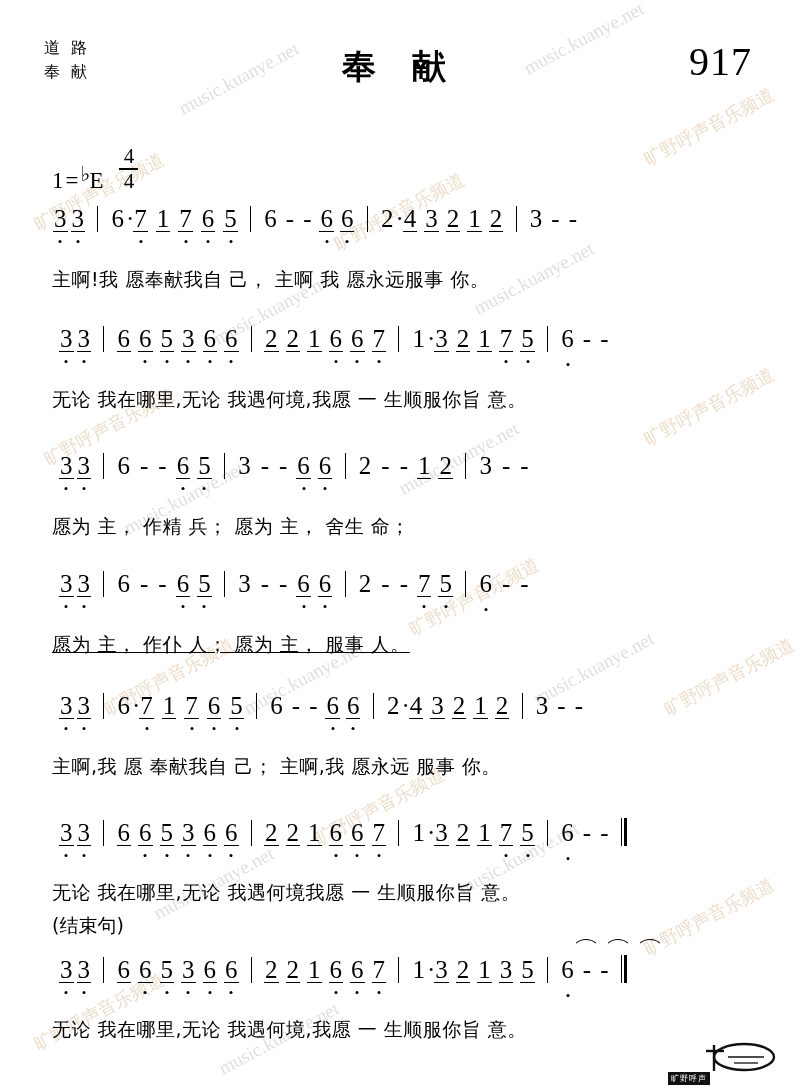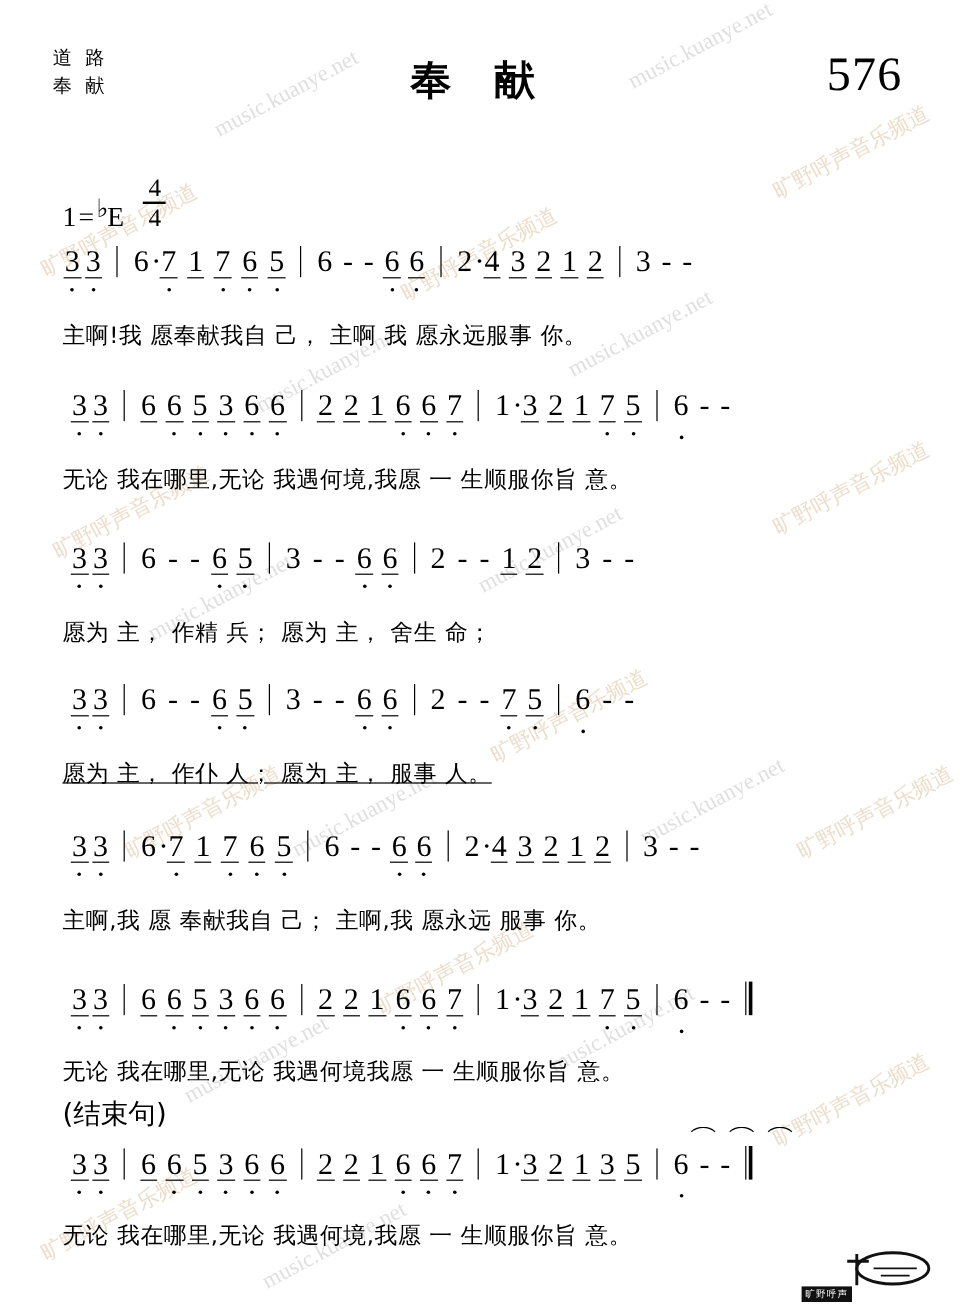--- a/index.html
+++ b/index.html
@@ -184,21 +184,21 @@
     border-right-color: transparent;
     border-radius: 50% 50% 0 0 / 100% 100% 0 0;
     height: 11px;
     width: 26px;
   }
 
   .section-note {
     position: absolute;
     left: 52px;
     font-family: "DejaVu Sans", sans-serif;
-    font-size: 23px;
+    font-size: 19px;
   }
 
   
   .logo {
     position: absolute;
     right: 22px;
     bottom: 4px;
     width: 110px;
     height: 44px;
     z-index: 12;
@@ -216,21 +216,21 @@
 </style>
 </head>
 <body>
 
 <div class="corner-left">
   <div>道 路</div>
   <div>奉 献</div>
 </div>
 
 <div class="song-title">奉 献</div>
-<div class="song-number">576</div>
+<div class="song-number">917</div>
 
 <div class="keysig">
   <span class="k1">1</span>
   <span class="keq">=</span>
   <span class="flat">♭</span>
   <span class="knote">E</span>
   <span class="meter">
     <span class="num">4</span>
     <span class="bar"></span>
     <span class="den">4</span>

